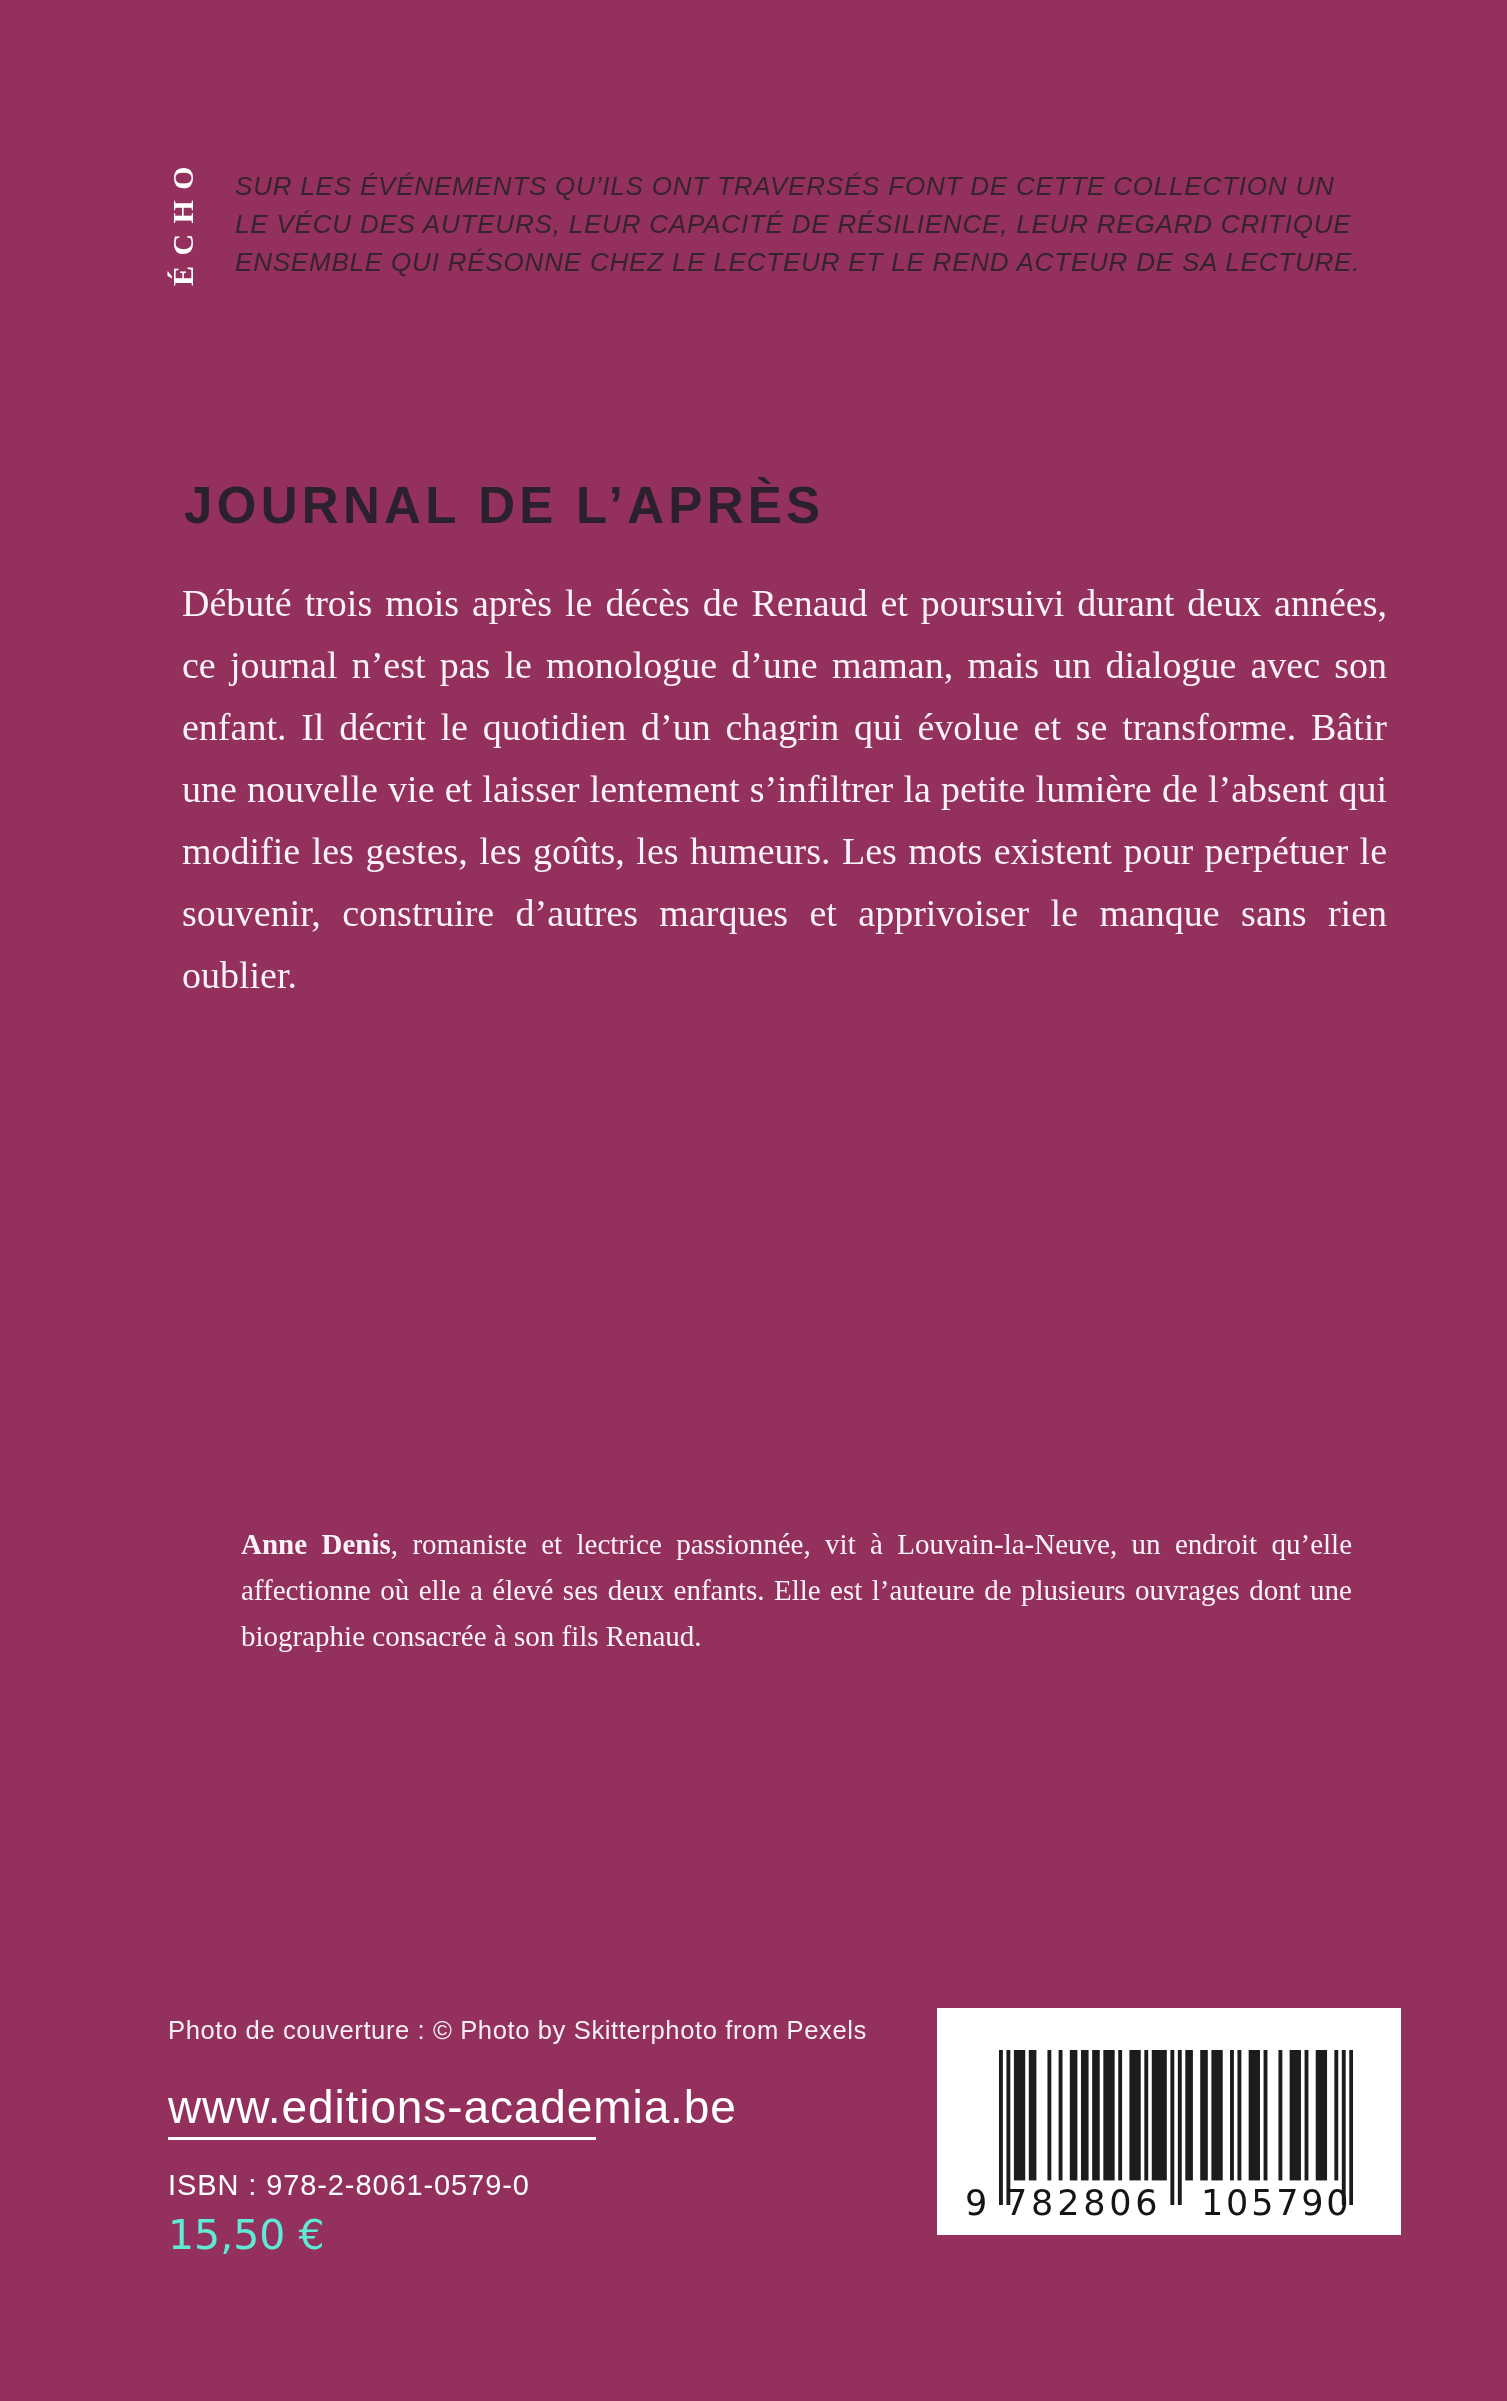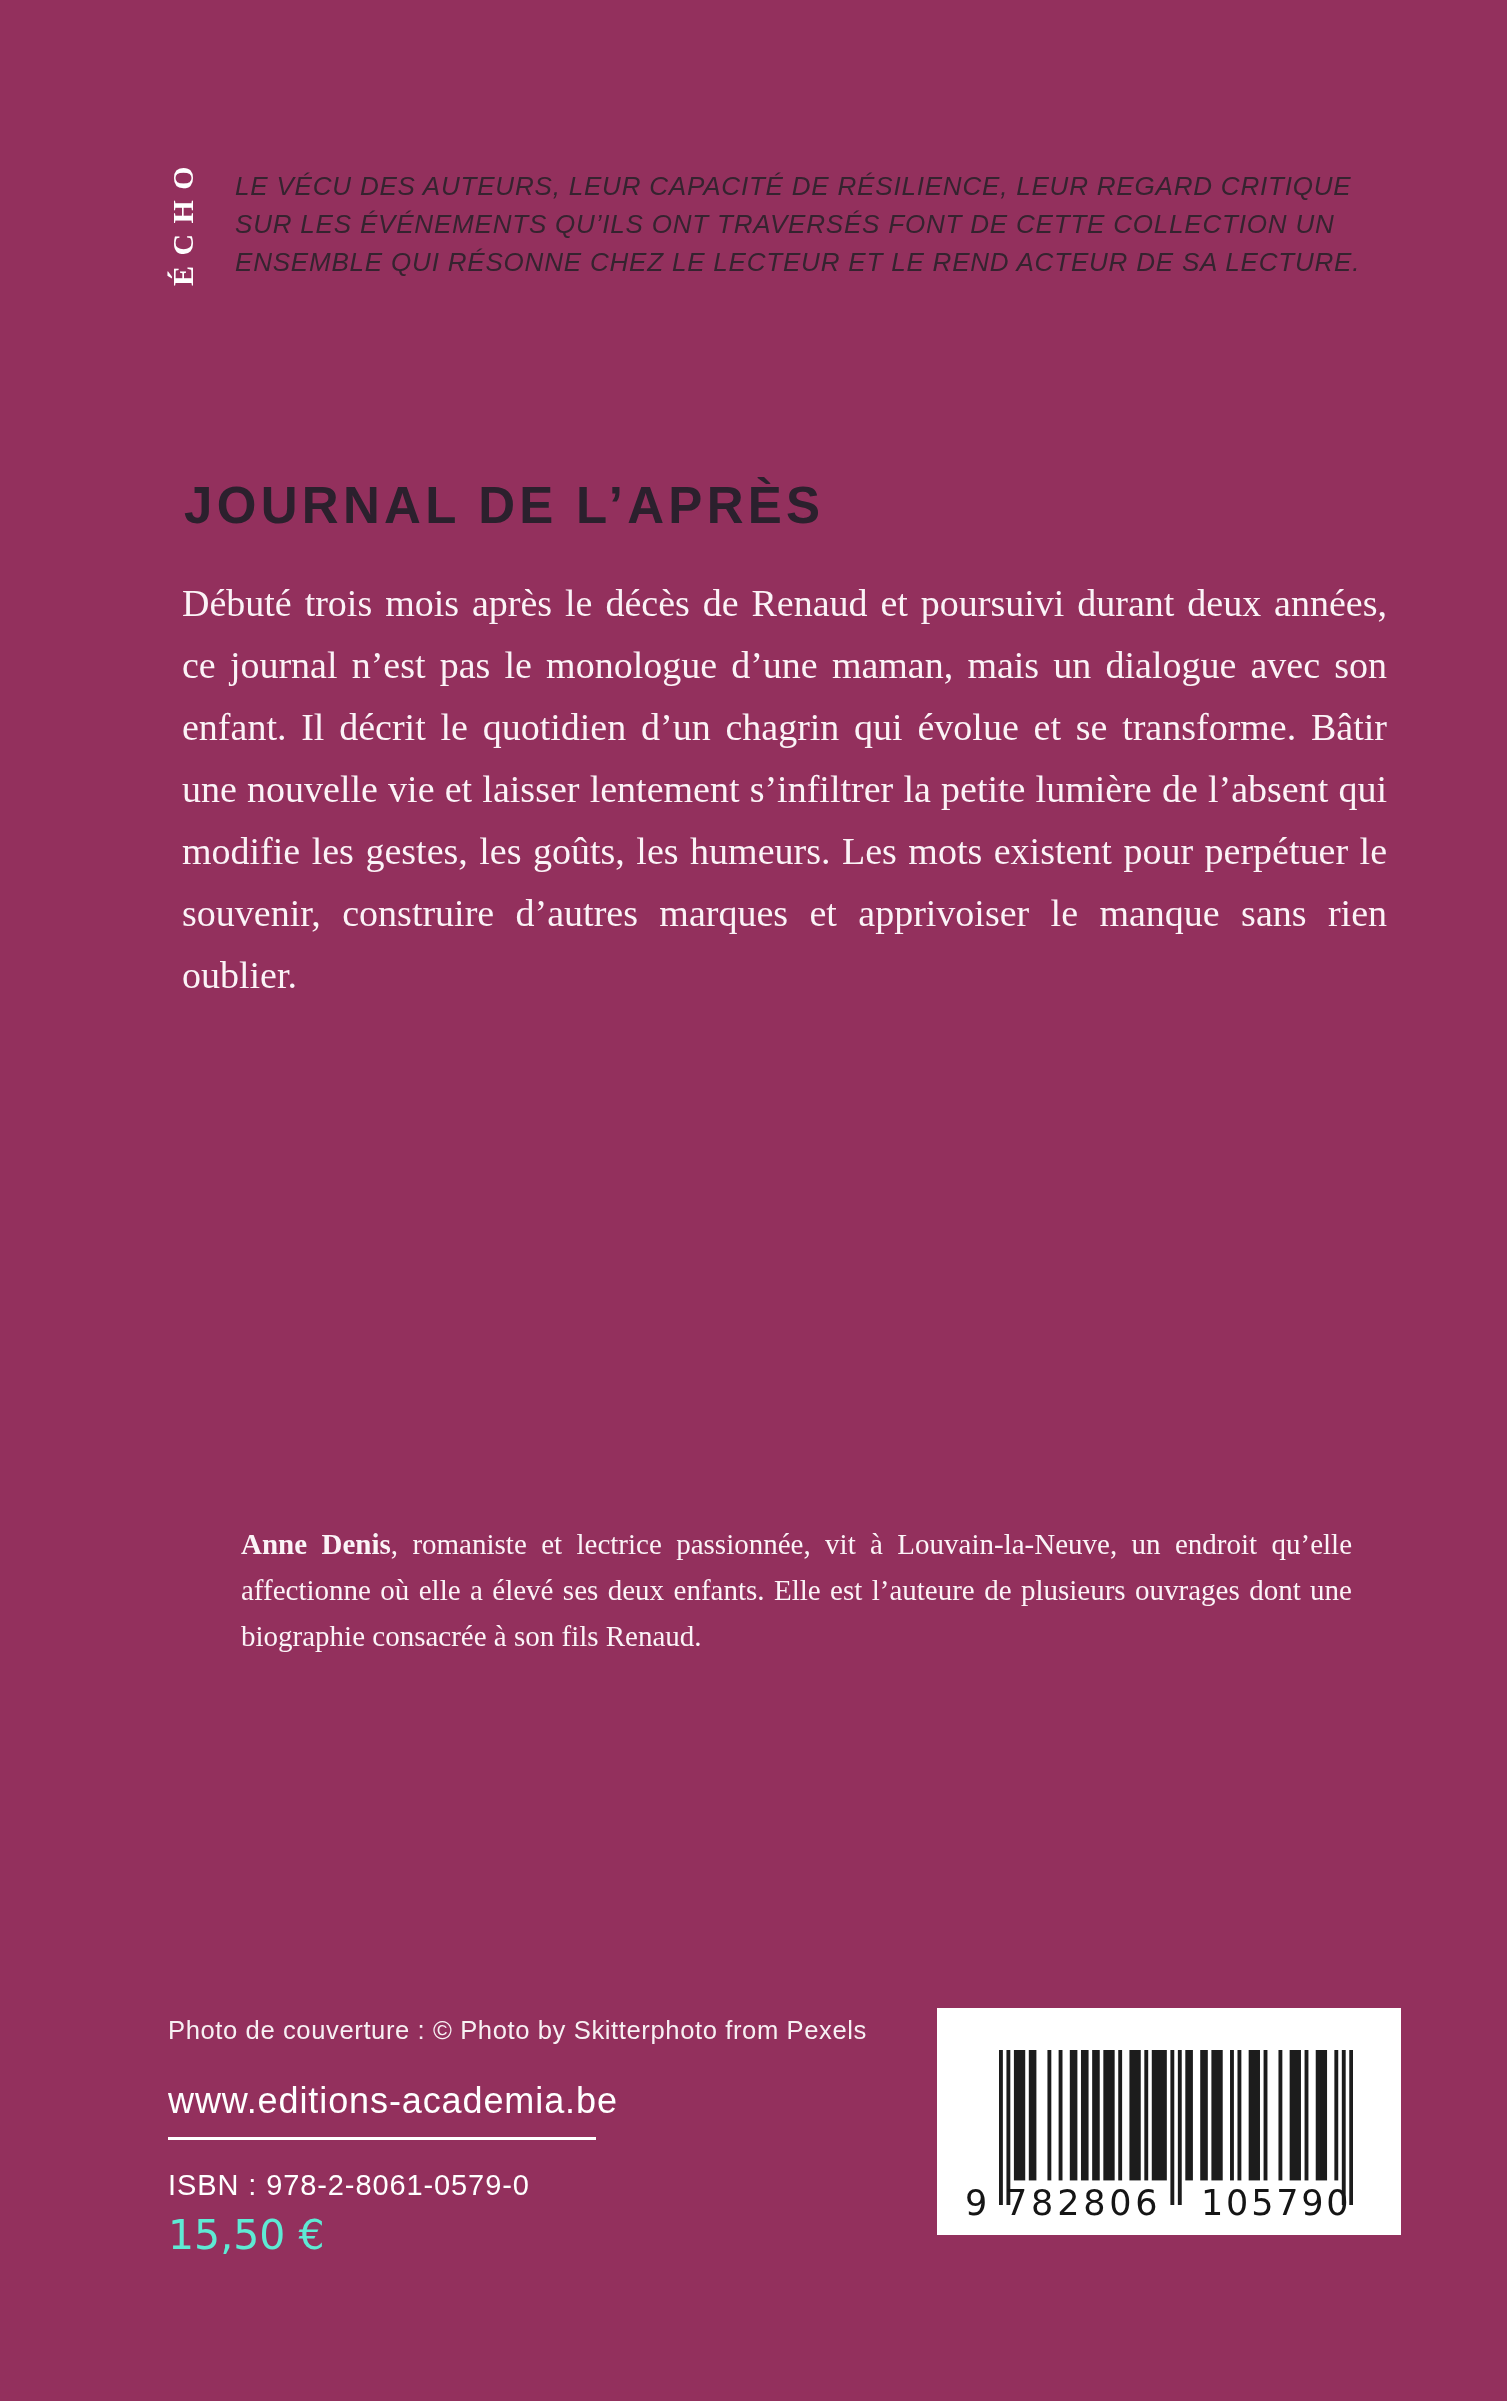--- a/index.html
+++ b/index.html
@@ -59,21 +59,21 @@
   .bio strong{font-weight:bold;}
   
   .photo-credit{
     position:absolute;left:168px;top:2016px;
     font-size:25.6px;font-weight:300;
     letter-spacing:0.6px;
     color:rgba(255,255,255,0.93);
   }
   .website{
     position:absolute;left:168px;top:2080px;
-    font-size:36px;font-weight:300;
+    font-size:46px;font-weight:300;
     letter-spacing:0.9px;
     color:#FFFFFF;
   }
   .footer-divider{
     position:absolute;left:168px;top:2137px;
     width:428px;height:2.8px;background:#FFFFFF;
   }
   .isbn{
     position:absolute;left:168px;top:2169px;
     font-size:29px;font-weight:300;
@@ -108,22 +108,22 @@
   .barcode-digits .g2{position:absolute;left:264px;letter-spacing:2.8px;}
 </style>
 </head>
 <body>
 
 <div class="cover">
 
   <div class="echo-vertical">ÉCHO</div>
 
   <div class="collection-blurb">
+    <div class="line">SUR LES ÉVÉNEMENTS QU’ILS ONT TRAVERSÉS FONT DE CETTE COLLECTION UN</div>
     <div class="line">LE VÉCU DES AUTEURS, LEUR CAPACITÉ DE RÉSILIENCE, LEUR REGARD CRITIQUE</div>
-    <div class="line">SUR LES ÉVÉNEMENTS QU’ILS ONT TRAVERSÉS FONT DE CETTE COLLECTION UN</div>
     <div class="line">ENSEMBLE QUI RÉSONNE CHEZ LE LECTEUR ET LE REND ACTEUR DE SA LECTURE.</div>
   </div>
 
   <h1 class="book-title">JOURNAL DE L’APRÈS</h1>
 
   <p class="synopsis">Débuté trois mois après le décès de Renaud et poursuivi durant deux années, ce journal n’est pas le monologue d’une maman, mais un dialogue avec son enfant. Il décrit le quotidien d’un chagrin qui évolue et se transforme. Bâtir une nouvelle vie et laisser lentement s’infiltrer la petite lumière de l’absent qui modifie les gestes, les goûts, les humeurs. Les mots existent pour perpétuer le souvenir, construire d’autres marques et apprivoiser le manque sans rien oublier.</p>
 
   <p class="bio"><strong>Anne Denis</strong><span>, romaniste et lectrice passionnée, vit à Louvain-la-Neuve, un endroit qu’elle affectionne où elle a élevé ses deux enfants. Elle est l’auteure de plusieurs ouvrages dont une biographie consacrée à son fils Renaud.</span></p>
 
   <div class="photo-credit">Photo de couverture :  © Photo by Skitterphoto from Pexels</div>

